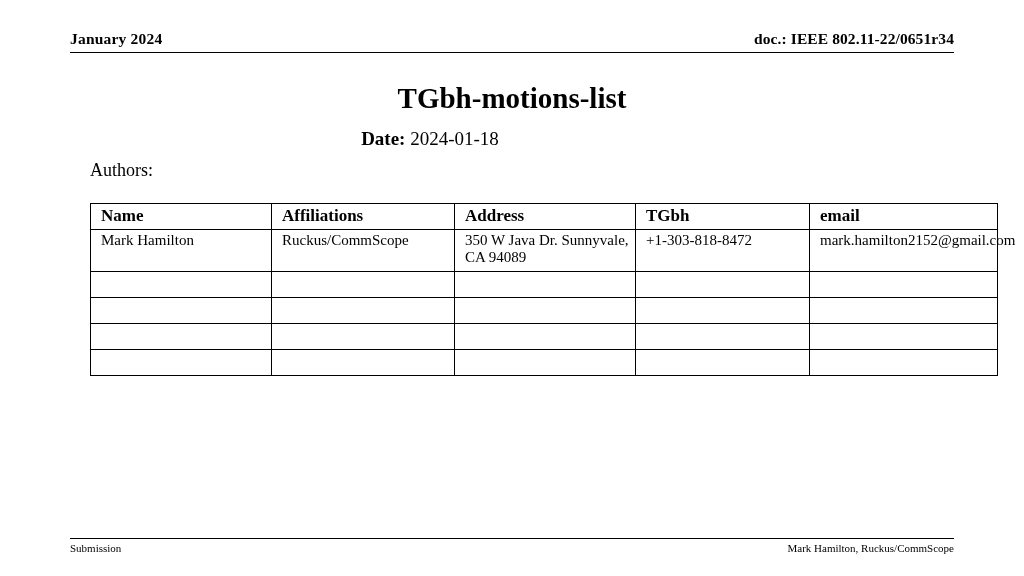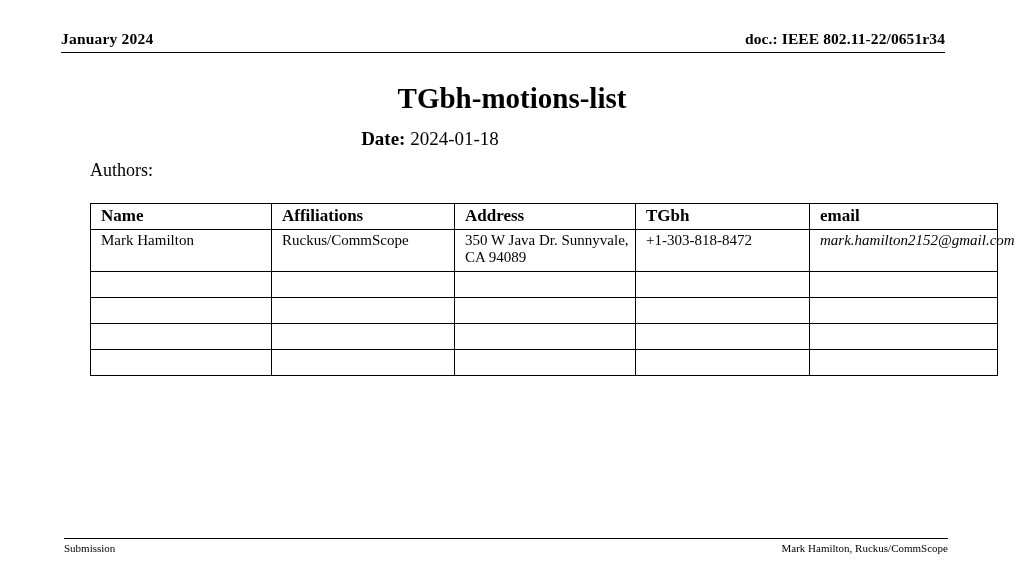--- a/index.html
+++ b/index.html
@@ -12,21 +12,21 @@
     height: 576px;
     font-family: "Liberation Serif", serif;
     color: #000000;
     position: relative;
     overflow: hidden;
   }
 
   
   .header {
     position: absolute;
-    left: 61px;
+    left: 70px;
     top: 30px;
     width: 884px;
     display: flex;
     justify-content: space-between;
     align-items: flex-end;
     font-weight: bold;
     font-size: 15.5px;
     padding-bottom: 4px;
     border-bottom: 1.5px solid #000;
   }
@@ -84,34 +84,34 @@
     line-height: 22px;
     padding-top: 1px;
     padding-bottom: 2px;
   }
   table.authors tbody td {
     font-size: 15px;
     line-height: 17px;
     height: 20px;
   }
   table.authors tbody tr.filled td { height: 36px; }
-  td.email-cell { font-size: 11.5px; padding-top: 5px; font-style: italic; }
+  td.email-cell { font-size: 11.5px; padding-top: 5px; }
 
   .c1 { width: 165px; }
   .c2 { width: 167px; }
   .c3 { width: 165px; }
   .c4 { width: 158px; }
   .c5 { width: 172px; }
 
   .nowrap-addr { white-space: normal; }
 
   
   .footer {
     position: absolute;
-    left: 64px;
+    left: 70px;
     top: 538px;
     width: 884px;
     border-top: 1.2px solid #000;
     padding-top: 3px;
     font-size: 11px;
     display: flex;
     justify-content: space-between;
   }
   .footer .mid {
     position: absolute;

